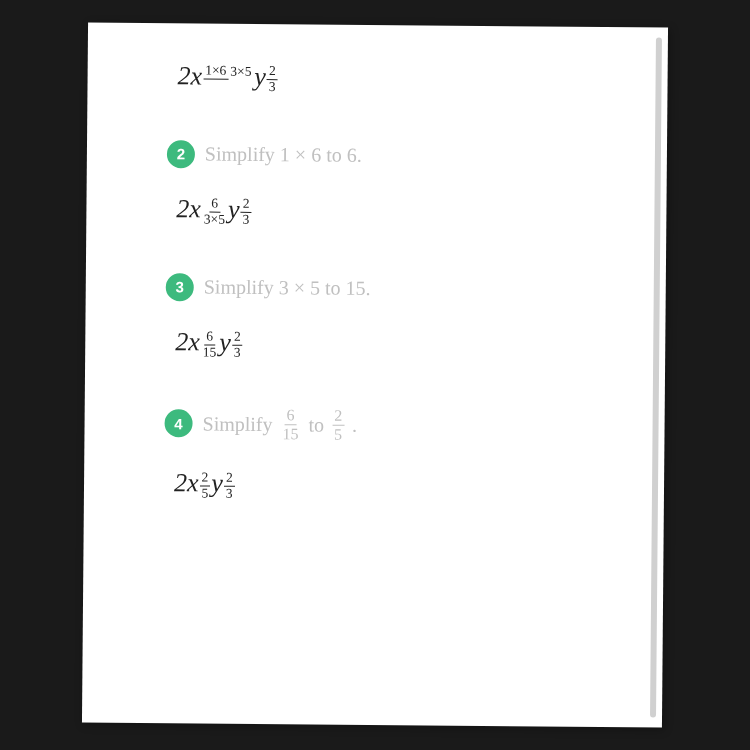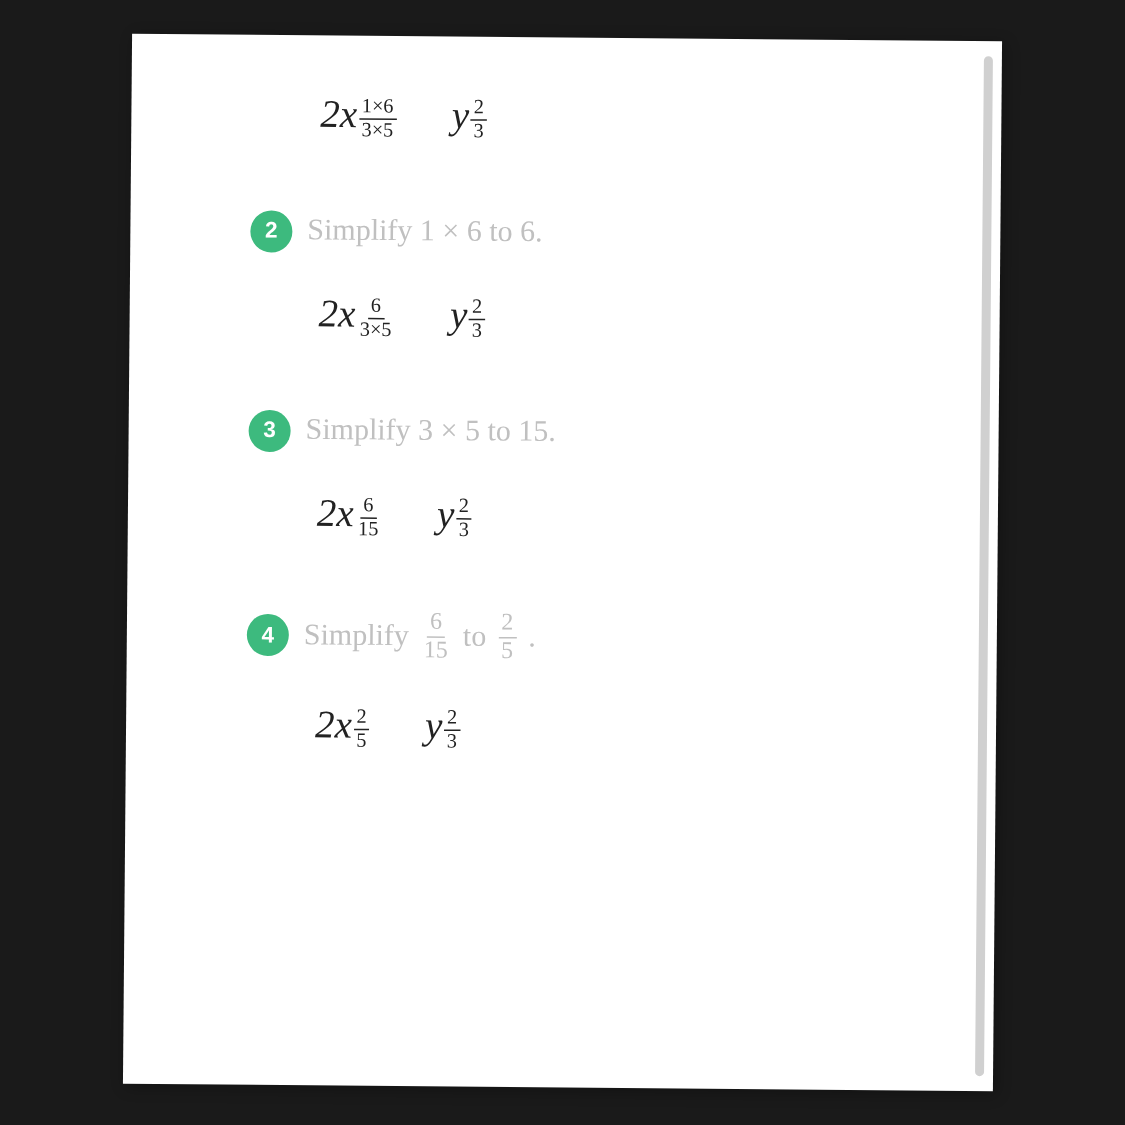--- a/index.html
+++ b/index.html
@@ -77,31 +77,30 @@
     .math-expr .coef {
       font-style: italic;
     }
 
     .top-expr {
       margin-bottom: 40px;
     }
 
     .italic {
       font-style: italic;
-      margin-left: 36px;
     }
   </style>
 </head>
 <body>
 
 <div class="page">
   <div class="scrollbar"></div>
 
   <div class="top-expr math-expr">
-    <span class="coef italic">2x</span><span style="display:inline-flex; flex-direction:column; align-items:flex-end; vertical-align:super; font-size:0.52em; line-height:1.1; margin:0 1px;">
+    <span class="coef italic">2x</span><span style="display:inline-flex; flex-direction:row; align-items:flex-end; vertical-align:super; font-size:0.52em; line-height:1.1; margin:0 1px;">
         <span style="border-bottom:1px solid #222; padding:0 2px; text-align:center; white-space:nowrap;">1×6</span>
         <span style="padding:0 2px; text-align:center; white-space:nowrap;">3×5</span>
       </span><span class="coef italic">y</span><span style="display:inline-flex; flex-direction:column; align-items:center; vertical-align:super; font-size:0.52em; line-height:1.1; margin:0 1px;">
         <span style="border-bottom:1px solid #222; padding:0 2px; text-align:center;">2</span>
         <span style="padding:0 2px; text-align:center;">3</span>
       </span>
   </div>
 
   <div class="step-block">
     <div class="step-header">

